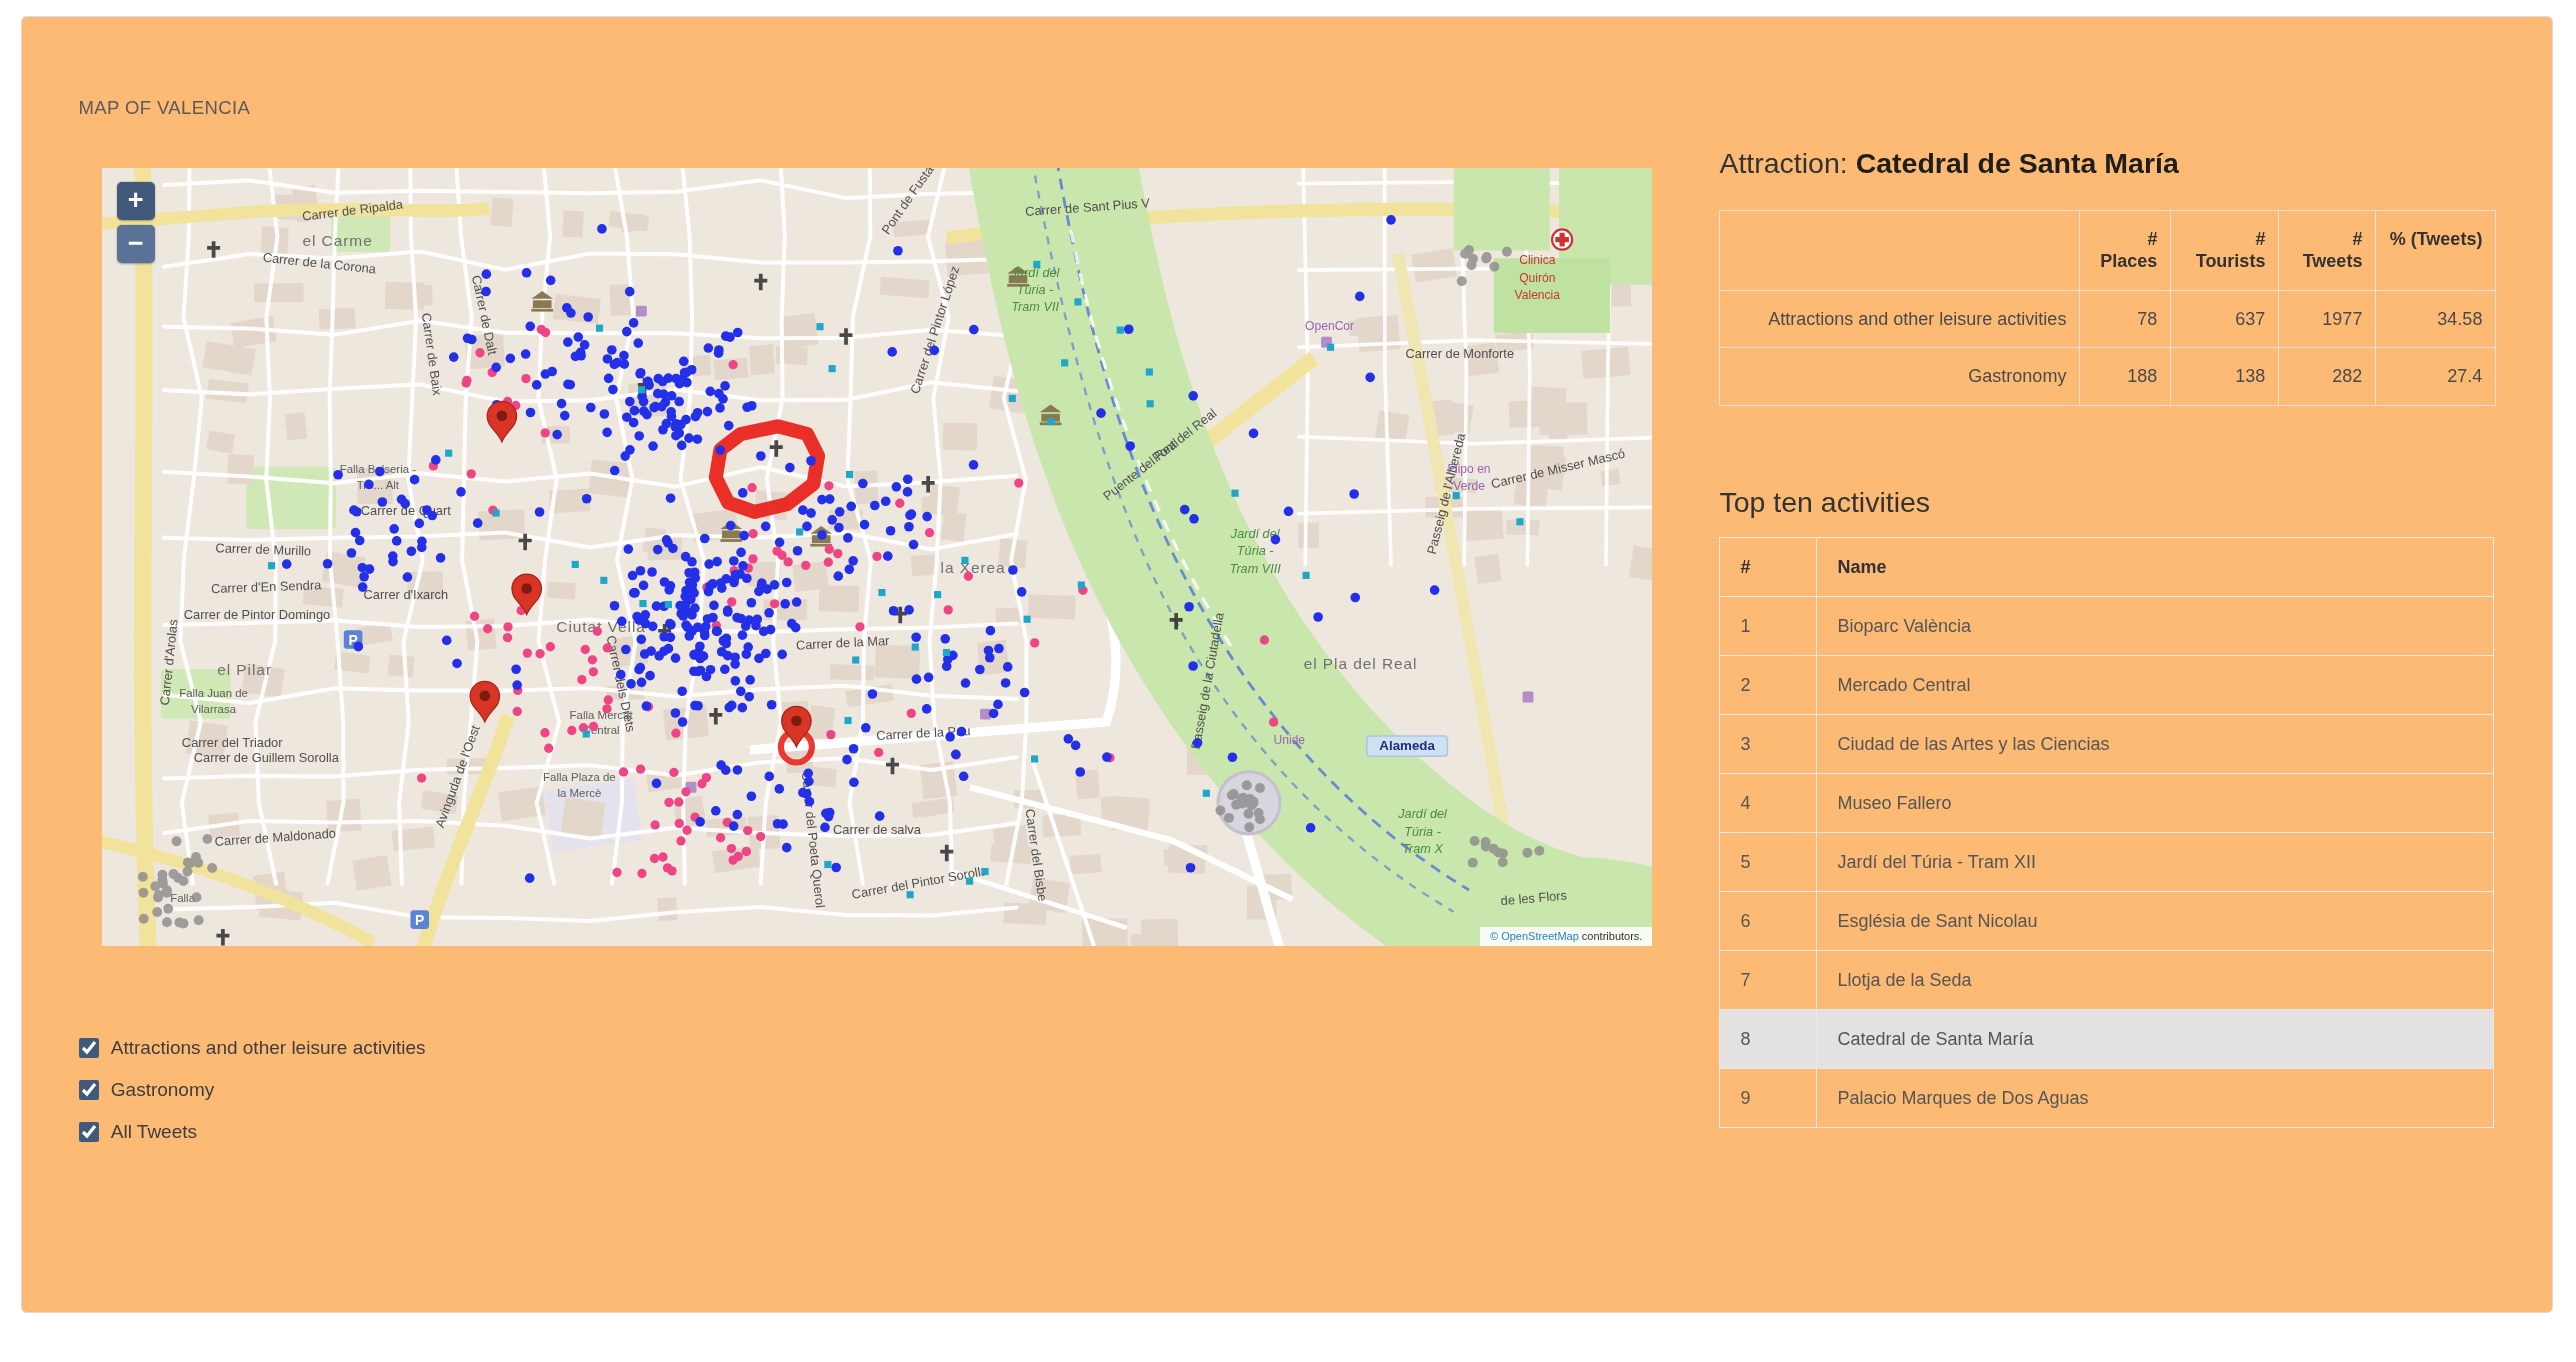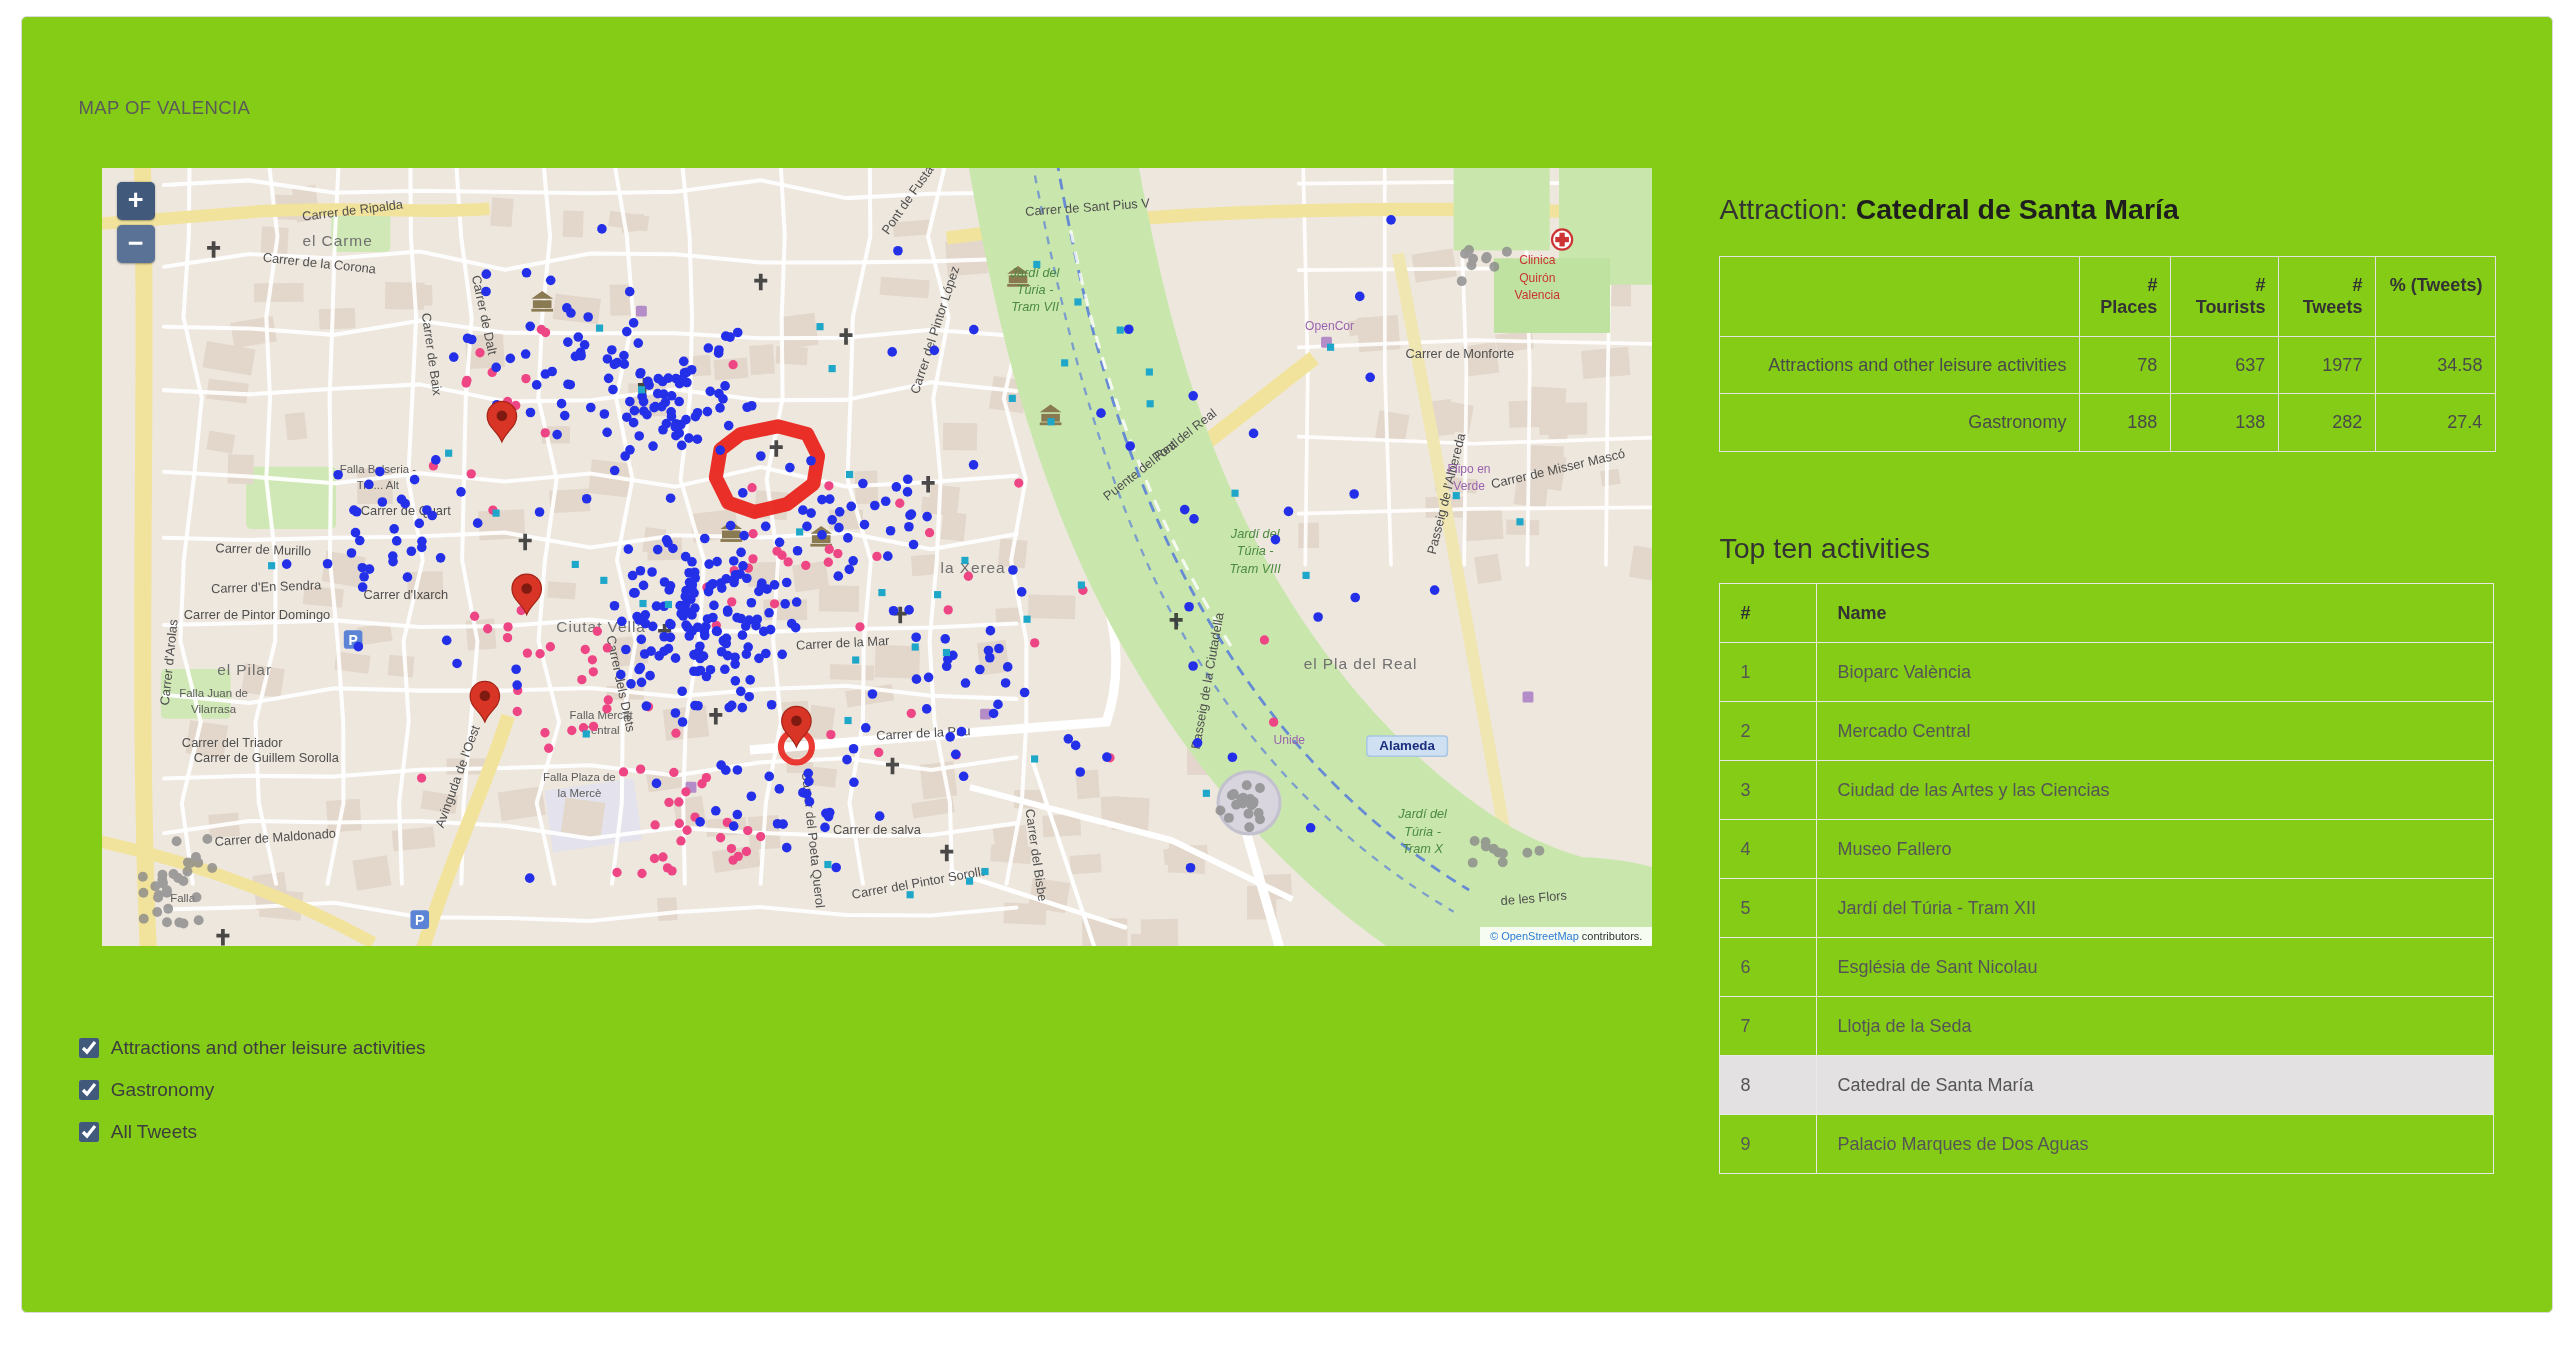--- a/index.html
+++ b/index.html
@@ -2,21 +2,21 @@
 <html style="font-size:11.4px"><head>
 <meta charset="utf-8">
 <style>
   html,body{margin:0;padding:0;}
   body{
     width:2576px;height:1362px;position:relative;background:#ffffff;
     font-family:"Liberation Sans",sans-serif;color:#444;overflow:hidden;
   }
   .card{
     position:absolute;left:21.4px;top:15.7px;width:2530px;height:1295px;
-    background:#84cc16;border:1.4px solid #dadada;border-radius:5.7px;
+    background:#fdba74;border:1.4px solid #dadada;border-radius:5.7px;
   }
   .page-title{
     position:absolute;left:56px;top:80px;font-size:18.5px;color:#5a5a5a;letter-spacing:0.4px;
   }
   
   .map-wrap{
     position:absolute;left:80px;top:151px;width:1550px;height:778px;
     background:#eee7de;overflow:hidden;
   }
   .map-wrap svg{display:block;width:100%;height:100%;}
@@ -41,21 +41,21 @@
   text.park{fill:#4c8a42;font-size:8.2px;font-style:italic;}
   text.falla{fill:#5c5c5c;font-size:7.4px;}
   text.clinic{fill:#c93535;font-size:7.8px;}
   text.shop{fill:#9a63ae;font-size:7.8px;}
   text.station{fill:#1b2e7e;font-size:8.6px;font-weight:bold;}
   
   .filters{position:absolute;left:57px;top:1020px;}
   .filter-row{display:flex;align-items:center;margin-bottom:20px;font-size:19px;color:#3d3d3d;cursor:pointer;}
   .filter-row input{width:20px;height:20px;margin:0 11.4px 0 0;accent-color:#41597a;}
   
-  .right{position:absolute;left:1697px;top:130px;width:778px;margin-top:46px;}
+  .right{position:absolute;left:1697px;top:130px;width:778px;}
   .attr-heading{margin:0 0 30px 0;font-size:28.5px;font-weight:400;color:#333;}
   .attr-heading b{font-weight:700;color:#1e1e1e;}
   table{border-collapse:collapse;table-layout:fixed;width:775px;}
   .stats th,.stats td{
     border:1.4px solid #e2e2e2;padding:17px 13px;text-align:right;vertical-align:top;
     font-size:18px;line-height:1.25;color:#4a4a4a;word-wrap:break-word;
   }
   .stats th{font-weight:700;color:#333;}
   .topten-title{margin:80px 0 18.5px 0;font-size:28.5px;font-weight:500;color:#333;}
   .topten th,.topten td{

